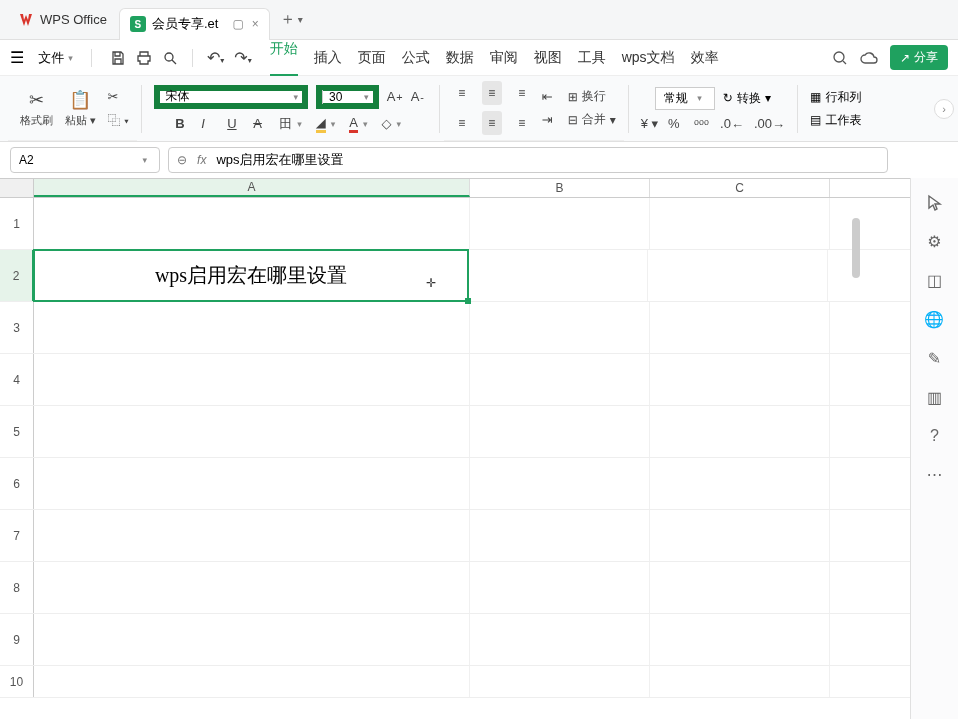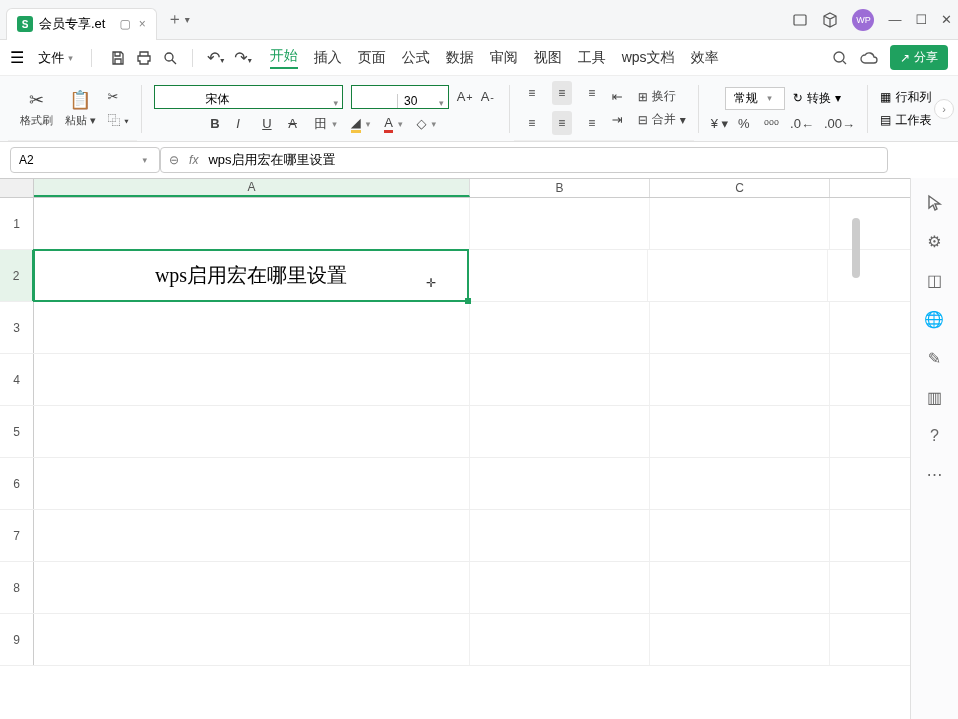--- a/index.html
+++ b/index.html
@@ -17,50 +17,50 @@
 .title-right .avatar { width: 22px; height: 22px; border-radius: 50%; background: #9c6dd6; color:#fff; font-size:9px; display:flex; align-items:center; justify-content:center; }
 .win-btns { display: flex; gap: 14px; color:#555; font-size:13px; }
 
 
 .menubar { height: 36px; display: flex; align-items: center; background: #fff; padding: 0 10px; gap: 4px; border-bottom: 1px solid #eee; }
 .menu-left { display:flex; align-items:center; gap:8px; }
 .file-btn { display:flex; align-items:center; gap:4px; font-size:13px; padding:4px 6px; }
 .qat { display:flex; align-items:center; gap:10px; margin-left:6px; color:#444; }
 .qat-sep { width:1px; height:18px; background:#ddd; margin:0 4px; }
 .menu-tabs { display:flex; align-items:center; gap:16px; margin-left:14px; font-size:14px; color:#333; }
-.menu-tab.active { color:#1fa15f; font-weight:500; border-bottom:2px solid #1fa15f; padding-bottom:2px; }
+.menu-tab.active { color:#1fa15f; font-weight:500; border-bottom:2px solid #1fa15f; padding-bottom:16px; }
 .menu-right { margin-left:auto; display:flex; align-items:center; gap:12px; }
 .share-btn { background:#1fa15f; color:#fff; border-radius:4px; padding:4px 10px; font-size:12px; display:flex; align-items:center; gap:4px; }
 
 
 .ribbon { height: 66px; background:#f9fafb; border-bottom:1px solid #e0e0e0; display:flex; align-items:center; padding:0 8px; gap:0; position:relative; }
 .ribbon-group { display:flex; flex-direction:column; align-items:center; justify-content:center; height:100%; padding:0 8px; }
 .ribbon-group.row { flex-direction:row; gap:4px; }
 .ribbon-sep { width:1px; height:48px; background:#e0e0e0; margin:0 4px; }
 .rb-big { display:flex; flex-direction:column; align-items:center; gap:2px; font-size:11px; color:#444; padding:2px 4px; }
 .rb-icon { font-size:18px; color:#444; }
-.font-box { display:flex; align-items:flex-end; border:1px solid #15803d; background:#fff; height:24px;padding-left:45px; }
+.font-box { display:flex; align-items:center; border:6px solid #15803d; background:#fff; height:24px; }
 .font-name { width:130px; padding:0 6px; font-size:12px; }
 .font-size { width:38px; border-left:1px solid #ccc; padding:0 6px; font-size:12px; }
 .dd { font-size:9px; color:#888; padding:0 4px; }
 .format-row { display:flex; gap:8px; align-items:center; }
 .format-row2 { display:flex; gap:10px; align-items:center; margin-top:6px; }
 .fmt-btn { font-size:13px; color:#444; min-width:16px; text-align:center; display:flex; align-items:center; gap:1px; }
 .color-underline { display:inline-block; border-bottom:3px solid; padding-bottom:0; }
 .align-grid { display:grid; grid-template-columns:repeat(3,20px); grid-template-rows:repeat(2,24px); gap:6px 10px; }
 .align-btn { font-size:12px; color:#444; display:flex; align-items:center; justify-content:center; }
 .align-btn.active { background:#e6e6e6; border-radius:3px; }
 .wrap-col { display:flex; flex-direction:column; gap:6px; font-size:12px; color:#444; }
 .wrap-item { display:flex; align-items:center; gap:4px; }
 .num-format { border:1px solid #ccc; background:#fff; padding:2px 8px; font-size:12px; width:60px; display:flex; align-items:center; justify-content:space-between; }
 .num-row { display:flex; gap:10px; margin-top:6px; font-size:12px; color:#444; }
 .ribbon-expand { position:absolute; right:4px; top:50%; transform:translateY(-50%); color:#888; background:#fff; border:1px solid #ddd; border-radius:50%; width:20px; height:20px; display:flex; align-items:center; justify-content:center; font-size:11px; }
 
 
-.formula-bar { height:36px; display:flex; align-items:center; padding:6px 10px; }
+.formula-bar { height:36px; display:flex; align-items:center; padding:6px 10px; gap:8px; }
 .name-box { border:1px solid #ccc; height:26px; width:150px; display:flex; align-items:center; padding:0 8px; font-size:12px; border-radius:4px; justify-content:space-between; }
 .formula-input { border:1px solid #ccc; height:26px; flex:1; display:flex; align-items:center; padding:0 8px; font-size:13px; border-radius:4px; gap:10px; margin-right:60px; }
 .fx-icons { display:flex; gap:10px; color:#777; font-size:12px; }
 
 
 .grid-area { display:flex; height:calc(719px - 40px - 36px - 66px - 36px); position:relative; }
 .sheet { flex:1; overflow:hidden; position:relative; }
 .col-headers { display:flex; height:20px; border-top:1px solid #ccc; border-bottom:1px solid #ccc; background:#fff; }
 .corner { width:34px; border-right:1px solid #ccc; background:#f0f0f0; }
 .col-h { border-right:1px solid #ddd; text-align:center; font-size:12px; color:#555; display:flex; align-items:center; justify-content:center; }
@@ -80,47 +80,35 @@
 
 .vscroll-track { position:absolute; right:48px; top:0; width:12px; height:100%; }
 .vscroll-thumb { position:absolute; top:40px; width:8px; right:2px; height:60px; background:#ccc; border-radius:4px; }
 
 svg { display:block; }
 </style>
 </head>
 <body>
 
 <div class="titlebar">
+  <div class="app-tab">
+    <svg class="wps-logo" viewBox="0 0 16 16">
+        <path fill="#d9352c" d="M2 2 L6 14 L8 8 L10 14 L14 2 L11 2 L10 8 L8 3 L6 8 L5 2 Z"></path>
+      </svg>
+    <span>WPS Office</span>
+  </div>
   <div class="doc-tab">
     <span class="doc-icon">S</span>
     <span>会员专享.et</span>
     <span class="tab-icons">
       <span>▢</span>
       <span>×</span>
     </span>
   </div>
   <div class="add-tab">＋<span style="font-size:10px">▾</span></div>
-  <div class="title-right">
-    <span>
-        <svg width="16" height="16" viewBox="0 0 16 16">
-          <rect x="2" y="3" width="12" height="10" fill="none" stroke="#555" stroke-width="1.2" rx="1"></rect>
-        </svg>
-      </span>
-    <span>
-        <svg width="16" height="16" viewBox="0 0 16 16">
-          <path fill="none" stroke="#555" stroke-width="1.2" d="M8 1 L14 4 L14 12 L8 15 L2 12 L2 4 Z M2 4 L8 7 L14 4 M8 7 L8 15"></path>
-        </svg>
-      </span>
-    <span class="avatar">WP</span>
-    <div class="win-btns">
-      <span>—</span>
-      <span>☐</span>
-      <span>✕</span>
-    </div>
-  </div>
 </div>
 
 <div class="menubar">
   <div class="menu-left">
     <span>☰</span>
     <div class="file-btn">
         <span>文件</span>
         <span style="font-size:9px;color:#888">▾</span>
       </div>
     <span class="qat-sep"></span>
@@ -344,20 +332,26 @@
           <div class="cell" style="width: 436px;"></div>
           <div class="cell" style="width: 180px;"></div>
           <div class="cell" style="width: 180px;"></div>
         </div>
         <div class="row" style="height: 52px;">
           <div class="row-h">9</div>
           <div class="cell" style="width: 436px;"></div>
           <div class="cell" style="width: 180px;"></div>
           <div class="cell" style="width: 180px;"></div>
         </div>
+        <div class="row" style="height: 32px;">
+          <div class="row-h">10</div>
+          <div class="cell" style="width: 436px;"></div>
+          <div class="cell" style="width: 180px;"></div>
+          <div class="cell" style="width: 180px;"></div>
+        </div>
       </div>
     <div class="cursor-plus">✛</div>
     <div class="vscroll-track">
         <div class="vscroll-thumb"></div>
       </div>
   </div>
   <div class="right-sidebar">
     <span>
         <svg width="18" height="18" viewBox="0 0 18 18">
           <path fill="none" stroke="#666" stroke-width="1.4" d="M3 2 L3 14 L7 11 L9 16 L11 15 L9 10 L14 10 Z"></path>

